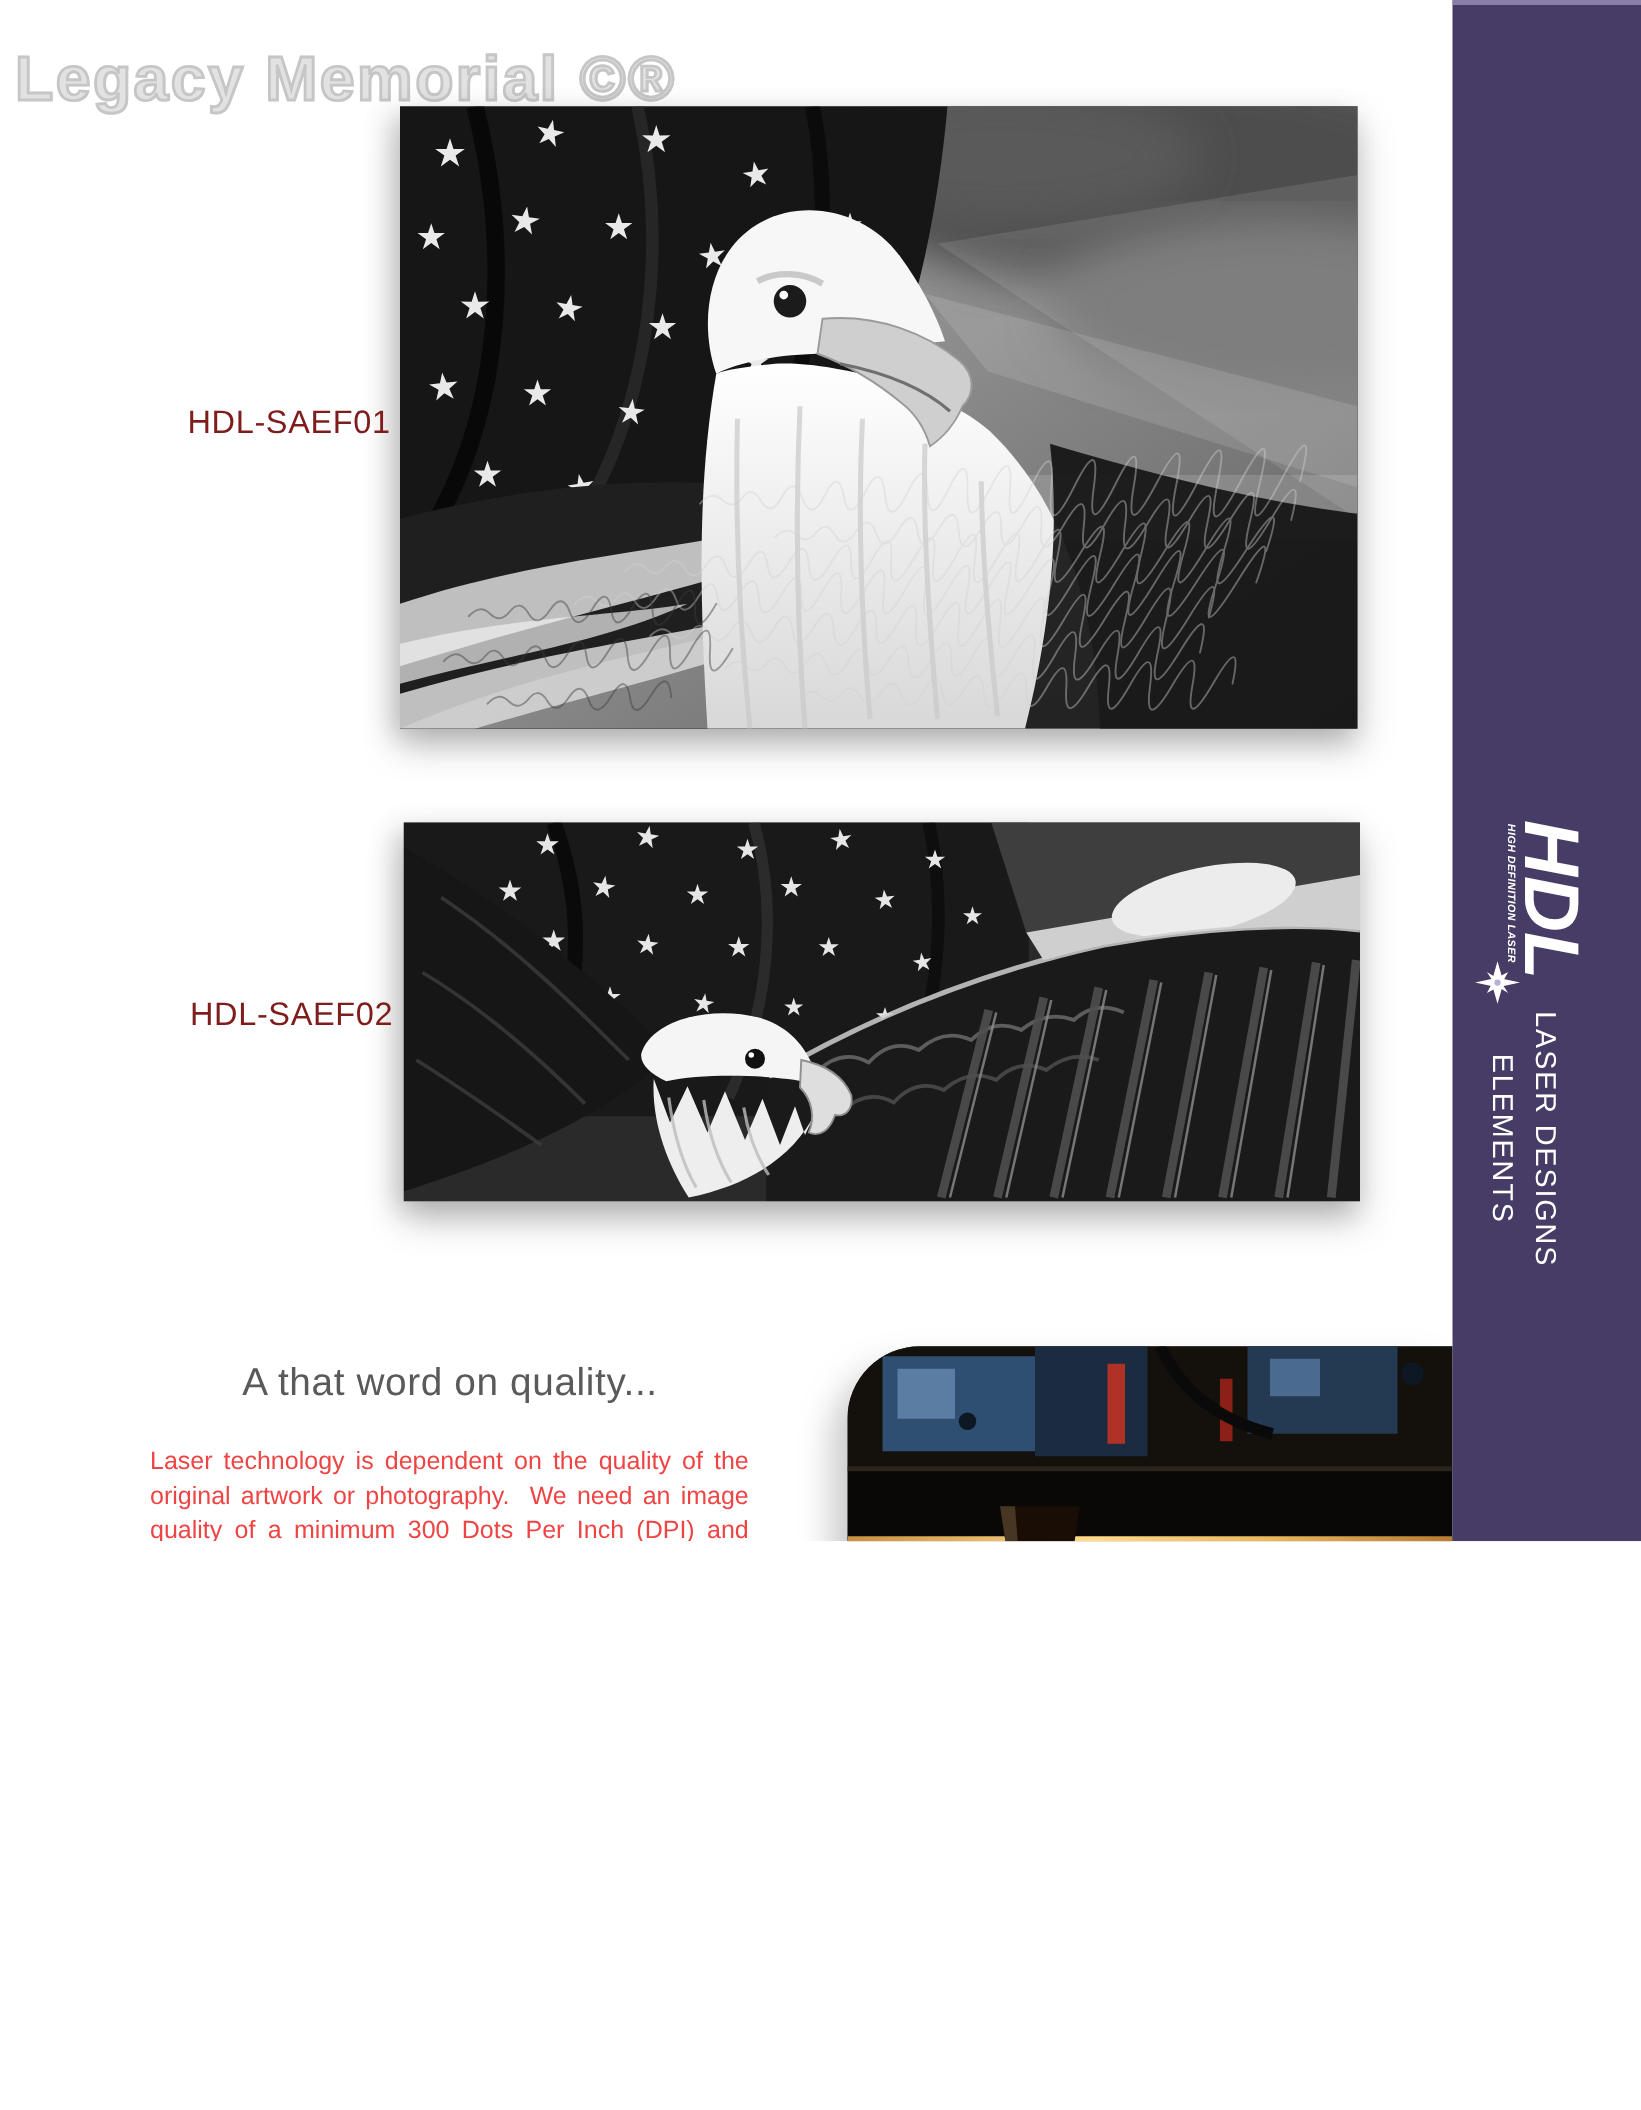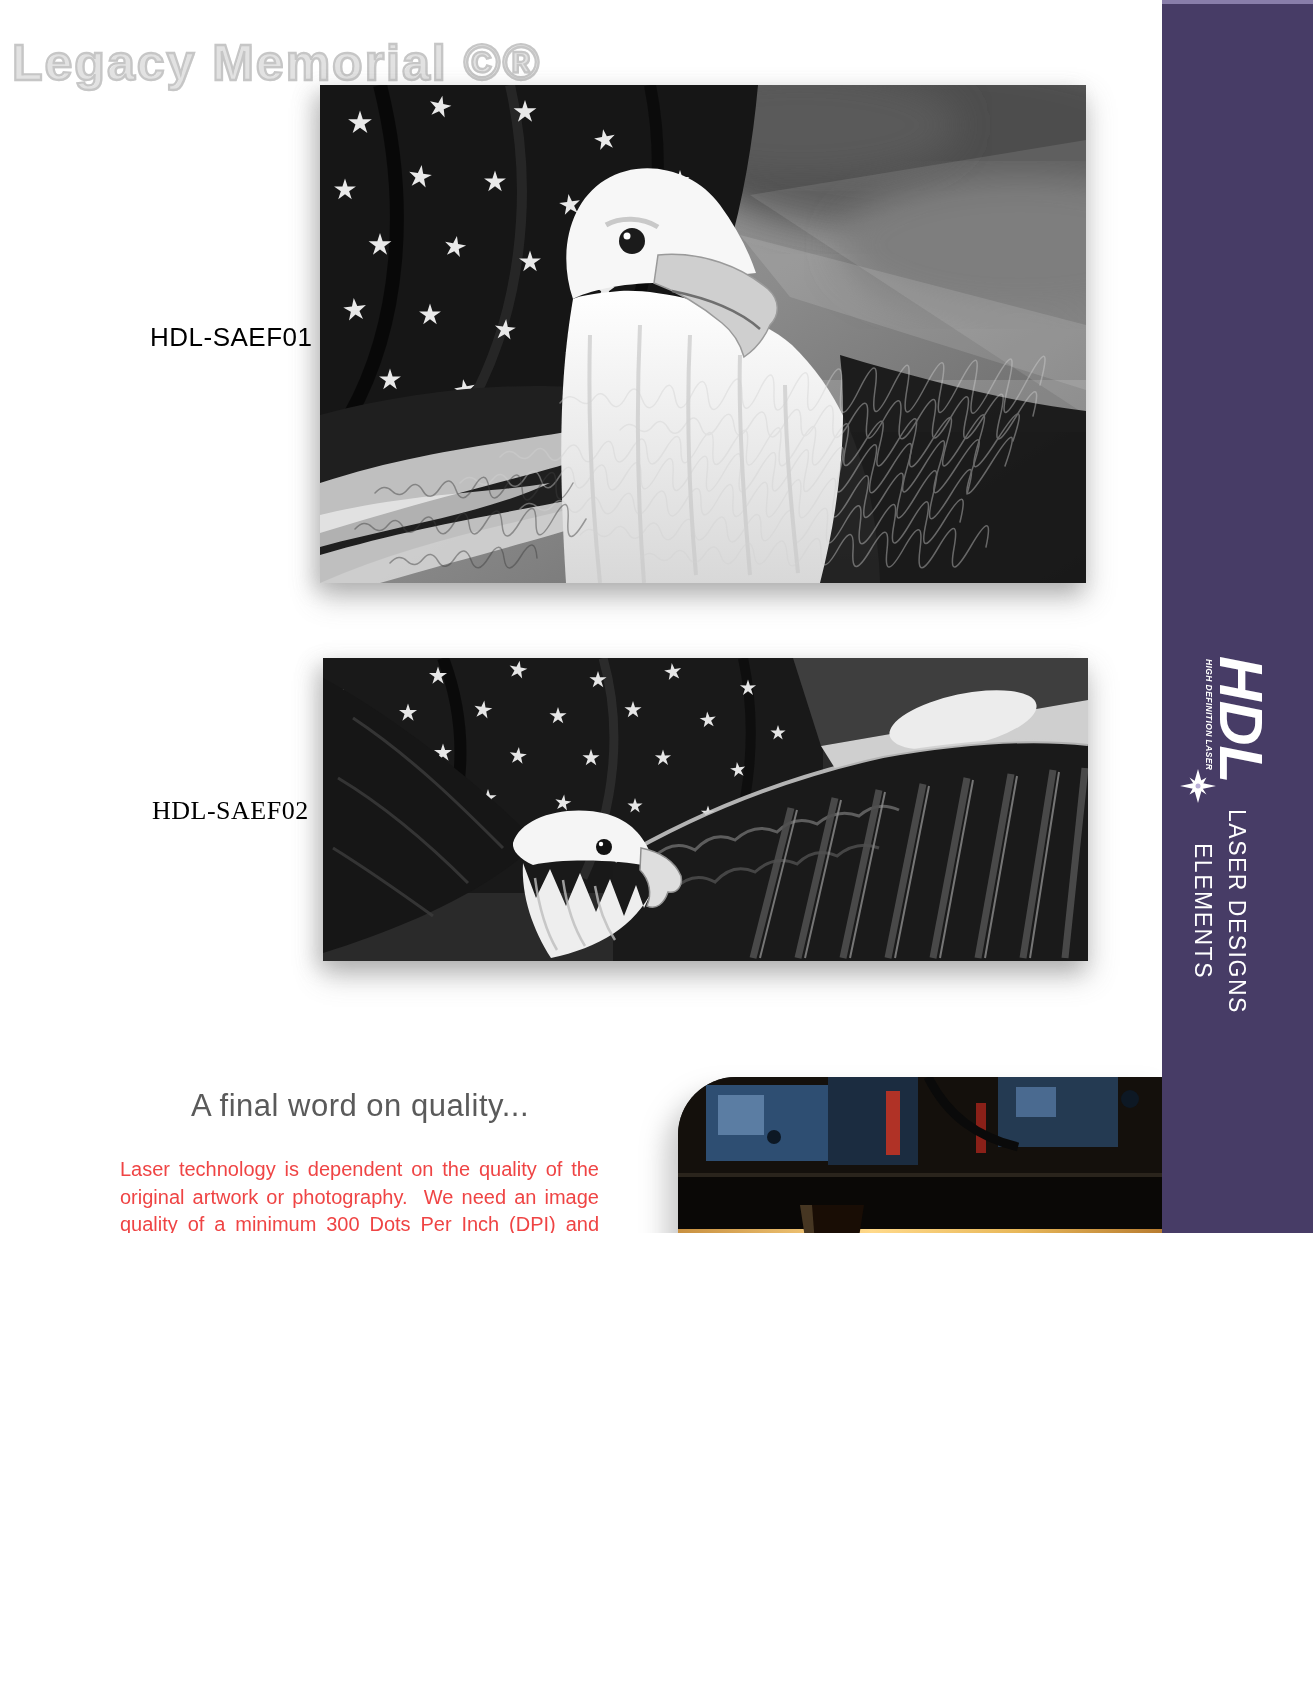--- a/index.html
+++ b/index.html
@@ -10,23 +10,23 @@
     letter-spacing:2px;color:transparent;-webkit-text-stroke:2.3px #c6c6c6;
     text-shadow:1px 1px 0 #e2e2e2; white-space:nowrap;}
   
   .photo{position:absolute;box-shadow:0 14px 26px rgba(110,110,110,.45),-8px 6px 18px rgba(150,150,150,.3);
          overflow:hidden;background:#222;}
   .photo svg{display:block;}
   .photo1{left:320px;top:85px;width:766px;height:498px;}
   .photo2{left:323px;top:658px;width:765px;height:303px;}
   .photo3{left:678px;top:1077px;width:484px;height:495px;border-radius:58px 0 0 58px;
           box-shadow:-12px 16px 26px rgba(120,120,120,.4);}
-  .plabel{position:absolute;font-size:26px;letter-spacing:.5px;color:#000000;}
+  .plabel{position:absolute;font-size:26px;letter-spacing:.5px;color:#7f1d1d;}
   .plabel1{left:150px;top:322px;}
-  .plabel2{left:152px;top:796px;font-family:Liberation Serif, serif;}
+  .plabel2{left:152px;top:796px;}
   
   .q-head{position:absolute;left:120px;top:1088px;width:480px;text-align:center;
     font-size:31px;font-weight:300;color:#5a5a5a;letter-spacing:.5px;}
   .q-body{position:absolute;left:120px;top:1156px;width:479px;font-size:20px;
     line-height:27.6px;color:#ef4444;text-align:justify;white-space:pre-wrap;}
   
   .sidebar{position:absolute;left:1162px;top:0;width:151px;height:1688px;background:#473c66;}
   .sidebar-topline{position:absolute;left:0;top:0;width:151px;height:4px;background:#9a8fbb;opacity:.8;}
   .hdl-logo-svg{position:absolute;left:0px;top:640px;}
   .side-section{position:absolute;left:1184px;top:802px;width:70px;height:218px;
@@ -230,21 +230,21 @@
         <path d="M200,205 L213,240 L227,211 L243,248 L257,215 L273,254 L287,221 L301,258 L313,227 L321,250 L330,231 C312,268 276,290 228,300 C210,272 198,238 200,205 Z" fill="#eeeeee"></path>
         <path d="M212,220 C216,250 224,275 234,292 M240,222 C244,250 252,272 262,288 M272,228 C276,252 284,270 292,282" stroke="#bdbdbd" stroke-width="2.5" fill="none" opacity=".8"></path>
         <path d="M318,190 C338,194 352,204 358,218 C360,228 354,236 345,234 C341,246 333,252 324,248 C329,236 327,222 317,212 Z" fill="#dedede" stroke="#8f8f8f" stroke-width="1.5"></path>
         <circle cx="281" cy="189" r="8" fill="#111"></circle>
         <circle cx="278" cy="186" r="2.2" fill="#fff"></circle>
       </g>
     </svg>
   </div>
   <div class="plabel plabel2">HDL-SAEF02</div>
 
-  <div class="q-head">A final word on quality...</div>
+  <div class="q-head">A that word on quality...</div>
   <div class="q-body">Laser technology is dependent on the quality of the original artwork or photography.  We need an image quality of a minimum 300 Dots Per Inch (DPI) and original size of photo of 3-1/2" x 5" in order to achieve good results.  Obviously, if the original photo is out of focus or it is taken in poor lighting conditions it will greatly effect the final result.  We reserve the right to refuse any photo that does not meet our quality standards.  Also, granite is a natural product and the mineral composition is unique, and it will affect the finished results.  We recommend using premium Jet Black granite for the highest degree of contrast.</div>
 
   <div class="photo photo3">
     <svg width="484" height="495" viewBox="0 0 484 495">
       <defs>
         <linearGradient id="amber" x1="0" y1="0" x2="0" y2="1">
           <stop offset="0" stop-color="#57421e"></stop>
             <stop offset=".28" stop-color="#8a6426"></stop>
           <stop offset=".45" stop-color="#b8862f"></stop>
             <stop offset=".58" stop-color="#d9a84e"></stop>

